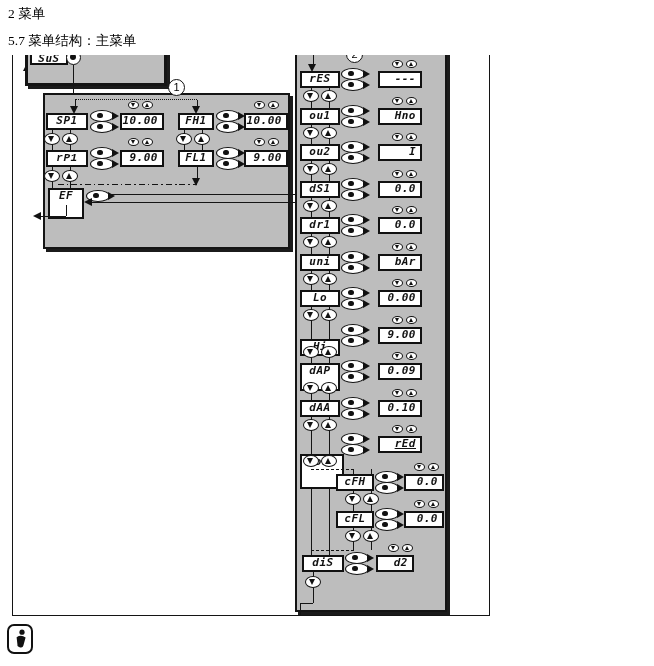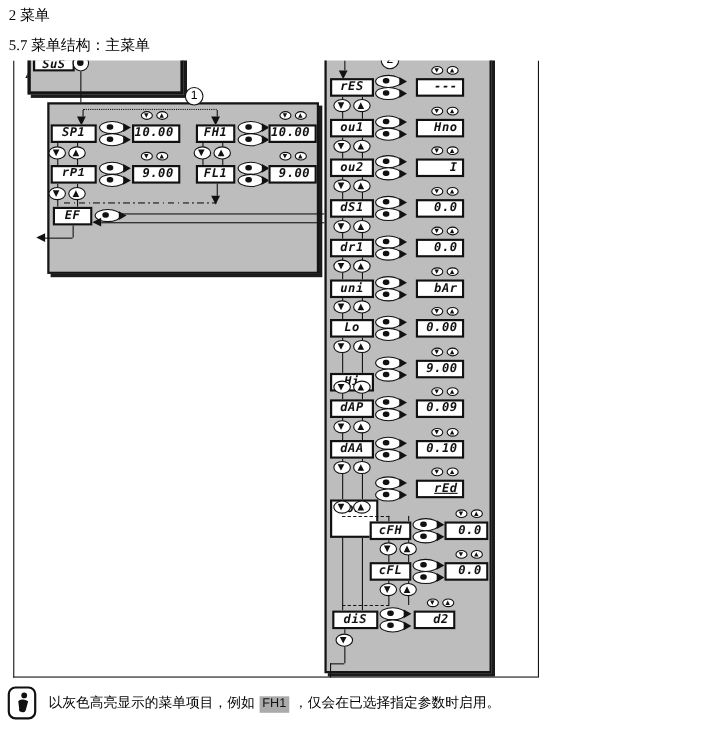--- a/index.html
+++ b/index.html
@@ -153,21 +153,21 @@
     </div>
     <div class="oval big" style="left: 44px; top: 115px;">
       <div class="tri smd"></div>
     </div>
     <div class="oval big" style="left: 62px; top: 115px;">
       <div class="tri smu"></div>
     </div>
     <div class="vline" style="left: 196.5px; top: 112px; width: 0px; height: 11px;"></div>
     <div class="tri down" style="left: 192px; top: 123px;"></div>
     <div class="dashdot" style="left: 58px; top: 129px; width: 139px; height: 1.4px;"></div>
-    <div class="lcd lab" style="left: 48px; top: 133px; width: 36px; height: 17px;">EF</div>
+    <div class="lcd lab" style="left: 48px; top: 133px; width: 36px; height: 31px;">EF</div>
     <div class="setbtn" style="left: 86px; top: 135px;">
       <div class="dot"></div>
       <div class="tail"></div>
     </div>
     <div class="hline" style="left: 110px; top: 139px; width: 185px; height: 0px;"></div>
     <div class="hline" style="left: 92px; top: 147px; width: 203px; height: 0px;"></div>
     <div class="tri left" style="left: 84px; top: 142.5px;"></div>
     <div class="vline" style="left: 66px; top: 150px; width: 0px; height: 11px;"></div>
     <div class="hline" style="left: 40px; top: 161px; width: 26px; height: 0px;"></div>
     <div class="tri left" style="left: 33px; top: 156.5px;"></div>
@@ -352,21 +352,21 @@
     </div>
     <div class="oval big" style="left: 321px; top: 291px;">
       <div class="tri smu"></div>
     </div>
     <div class="oval mini" style="left: 392px; top: 297px;">
       <div class="tri xsd"></div>
     </div>
     <div class="oval mini" style="left: 406px; top: 297px;">
       <div class="tri xsu"></div>
     </div>
-    <div class="lcd lab" style="left: 300px; top: 308px; width: 40px; height: 17px;">dAP</div>
+    <div class="lcd lab" style="left: 300px; top: 308px; width: 40px; height: 28px;">dAP</div>
     <div class="setbtn" style="left: 341px; top: 305px;">
       <div class="dot"></div>
       <div class="tail"></div>
     </div>
     <div class="setbtn" style="left: 341px; top: 316px;">
       <div class="dot"></div>
       <div class="tail"></div>
     </div>
     <div class="lcd val" style="left: 378px; top: 308px; width: 44px; height: 17px;">0.09</div>
     <div class="oval big" style="left: 303px; top: 327px;">
@@ -496,14 +496,13 @@
     <div class="vline" style="left: 300px; top: 548px; width: 0px; height: 13px;"></div>
   </div>
 
 <div class="note">
   <div class="note-icon">
     <svg width="15" height="20" viewBox="0 0 15 20">
       <circle cx="9" cy="3.2" r="2.6" fill="#111"></circle>
       <path d="M3.6 8.2 Q8 5.4 12.6 8.4 L10.4 16.6 Q9.8 19 7.2 18.4 L6 18.1 Q3.8 17.5 4.4 15.3 Z" fill="#111"></path>
     </svg>
   </div>
-  <div class="note-text"><span>以灰色高亮显示的菜单项目，例如</span><span class="hl">FH1</span><span>，仅会在已选择指定参数时启用。</span></div>
 </div>
 
 </body></html>

